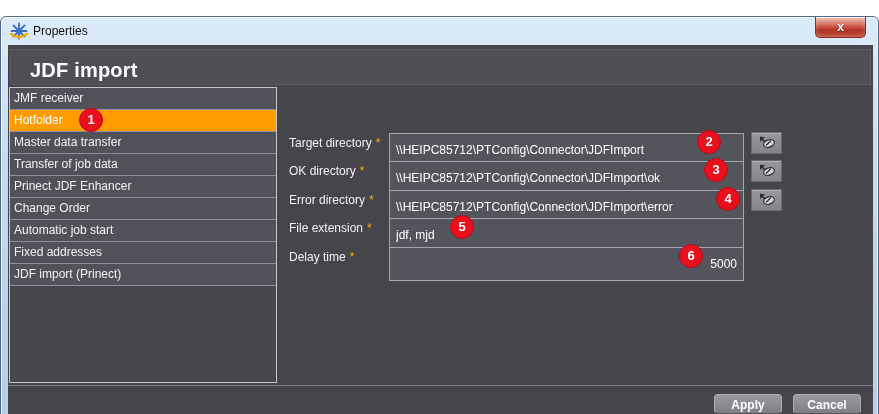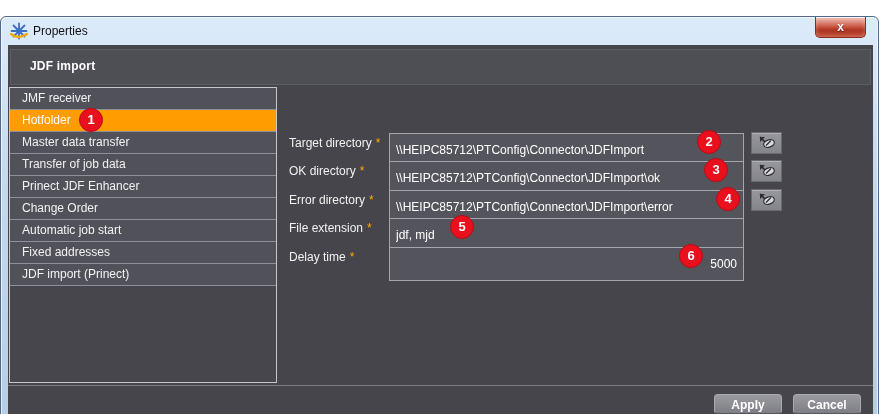--- a/index.html
+++ b/index.html
@@ -19,26 +19,26 @@
     box-shadow:inset 0 1px 0 rgba(255,255,255,.75),inset 0 0 4px rgba(255,255,255,.3);
     color:#fff;font-weight:bold;font-size:12px;text-align:center;line-height:19px;cursor:default;
     text-shadow:0 1px 1px rgba(0,0,0,.5);}
 
   
   .content{position:absolute;left:7px;top:28px;width:865px;height:379px;
     background:#45454b;border:0;box-sizing:border-box;}
 
   .header-band{position:absolute;left:2px;top:4px;right:2px;height:36px;
     background:#4e4e55;border:1px solid #5d5d65;box-sizing:border-box;}
-  .header-band .hd{position:absolute;left:19px;top:9px;font-size:12px;font-weight:bold;color:#ffffff;letter-spacing:.2px;}
+  .header-band .hd{position:absolute;left:19px;top:9px;font-size:20px;font-weight:bold;color:#ffffff;letter-spacing:.2px;}
 
   
   .sidebar{position:absolute;left:1px;top:42px;width:268px;height:296px;
     background:#46464c;border:1px solid #c6c6cc;box-sizing:border-box;}
-  .sidebar-item{position:relative;height:21px;line-height:21px;padding-left:12px;
+  .sidebar-item{position:relative;height:21px;line-height:21px;padding-left:4px;
     background:#51515a;border-bottom:1px solid #8f8f99;color:#f2f2f2;font-size:12px;cursor:default;}
   .sidebar-item.selected{background:#ff9c00;color:#ffffff;}
 
   
   .form-row{position:absolute;left:281px;width:584px;height:24px;margin-top:36px;}
   .row-label{position:absolute;left:0;top:3px;font-size:12px;color:#f2f2f2;white-space:nowrap;}
   .req{color:#ffaa00;margin-left:4px;}
   .field{position:absolute;left:100px;top:0;width:355px;height:20px;box-sizing:border-box;
     background:#54545c;border:1px solid #a6a6ae;color:#ffffff;font-size:12px;
     font-family:"Liberation Sans",sans-serif;padding:16px 6px;outline:none;}

